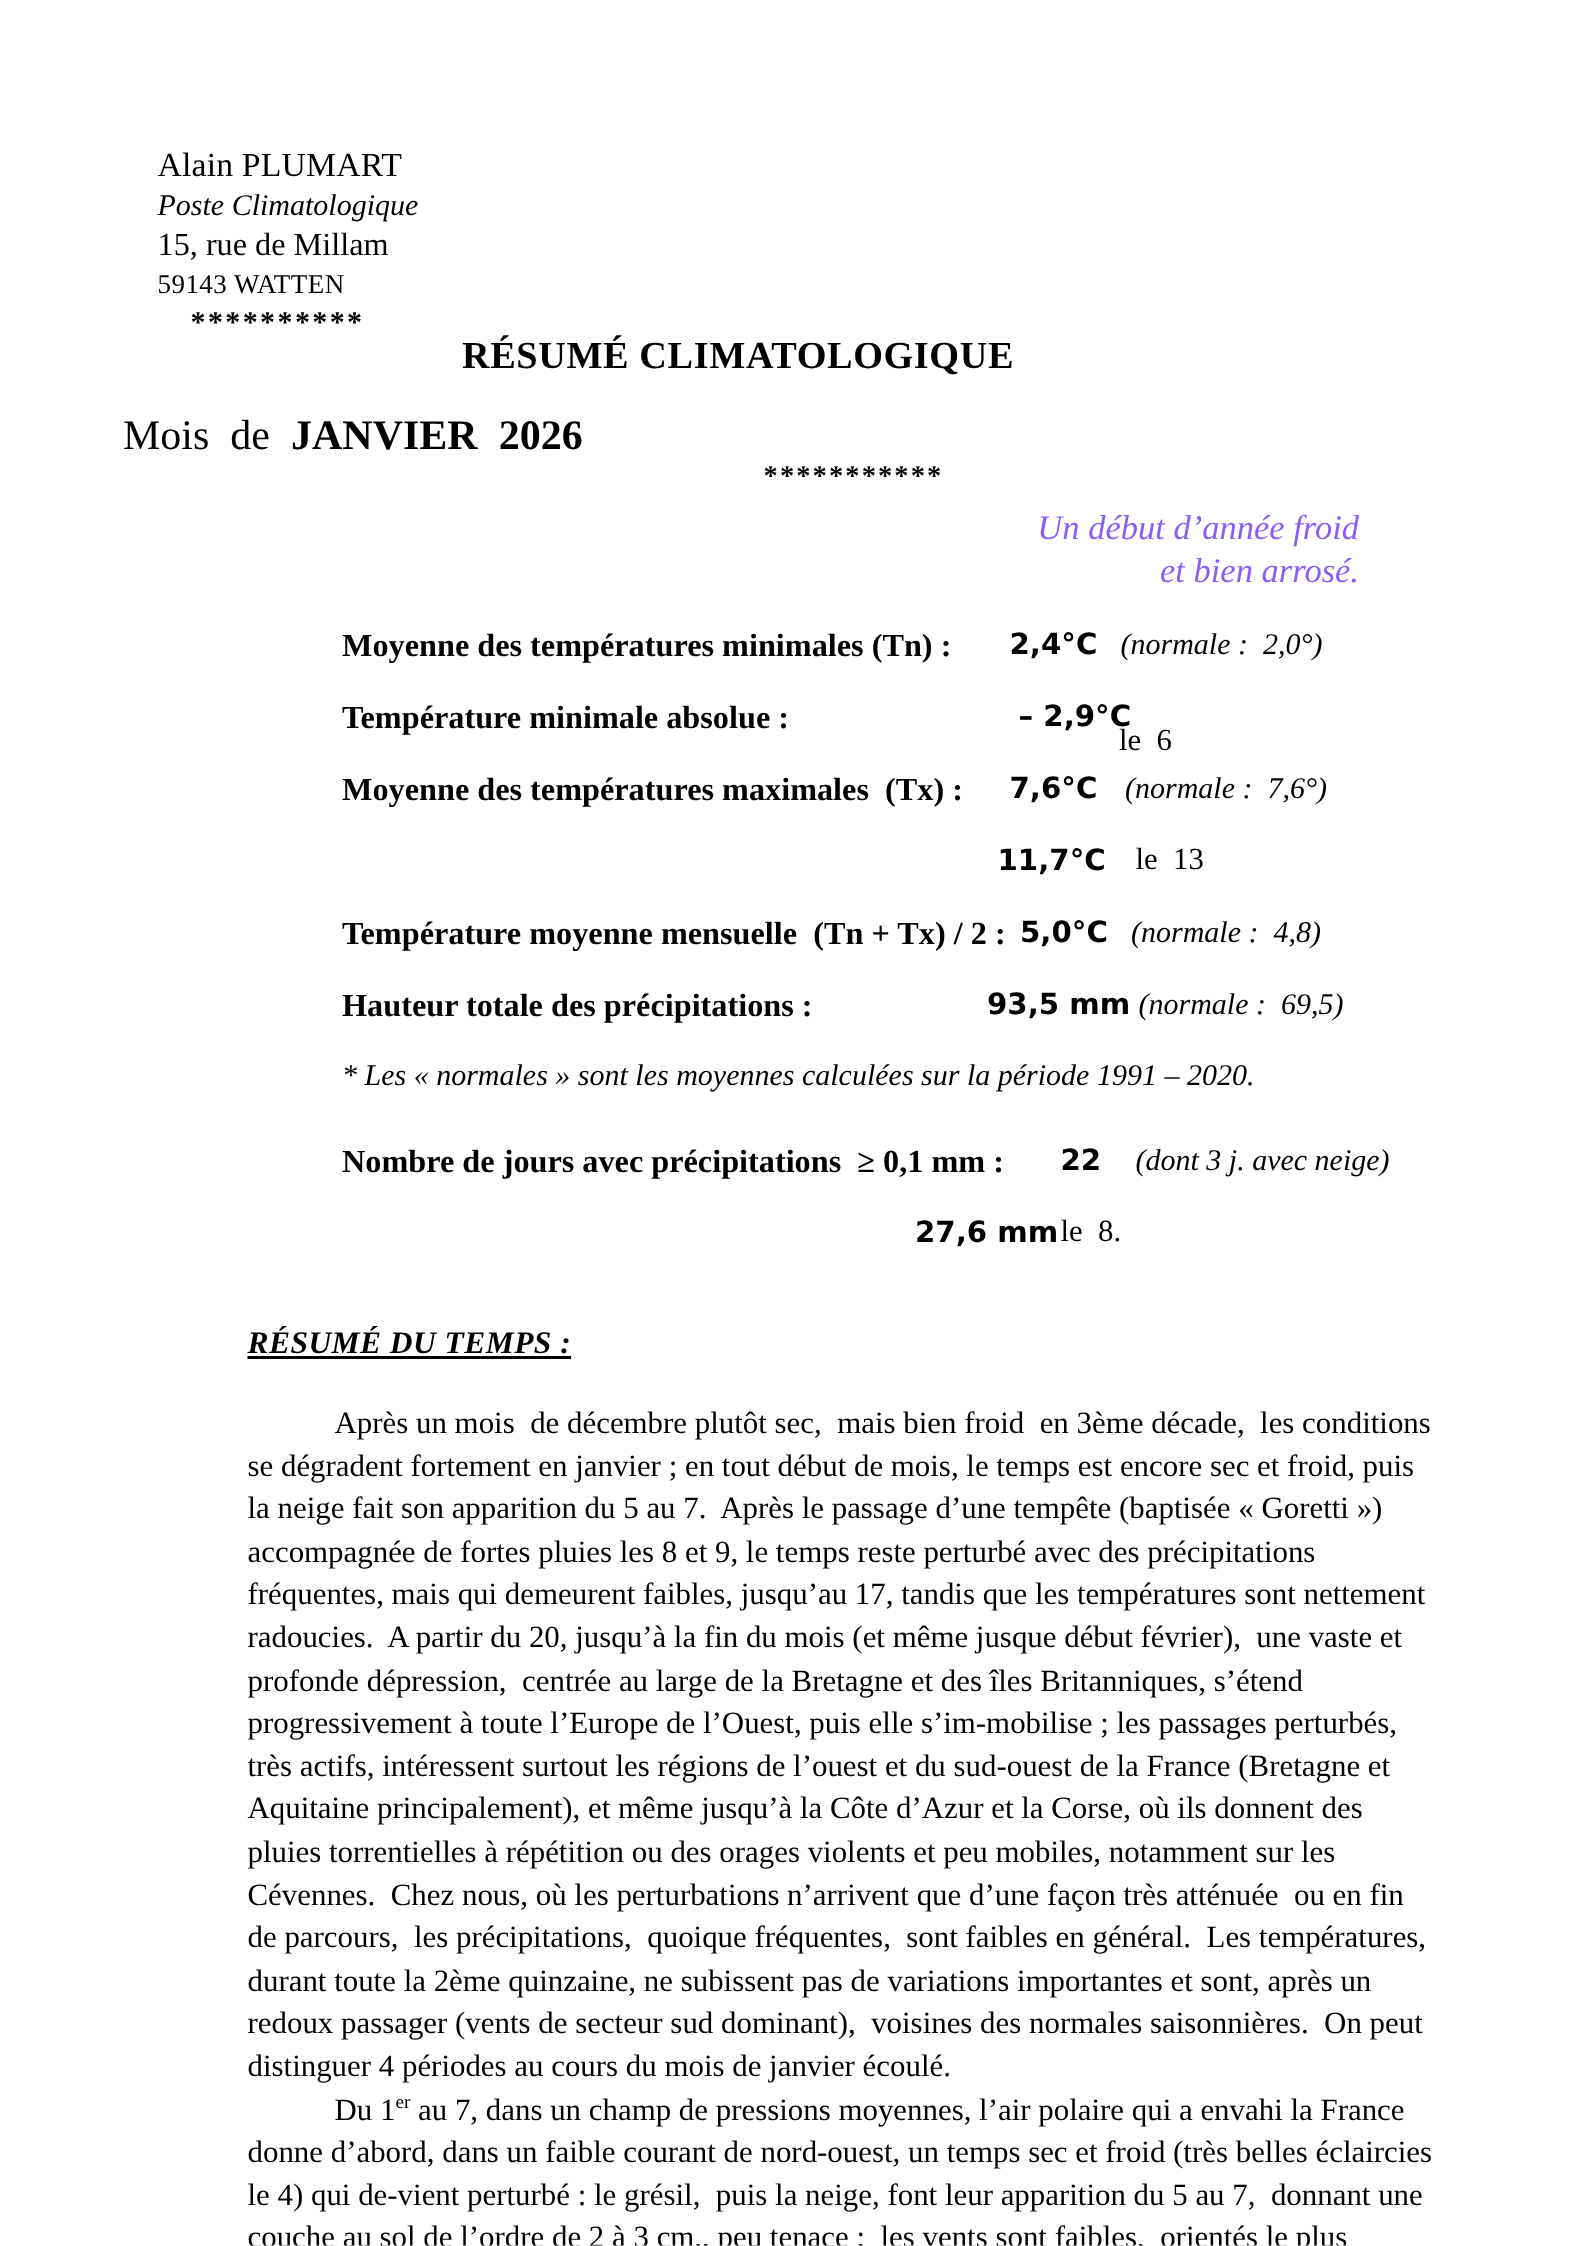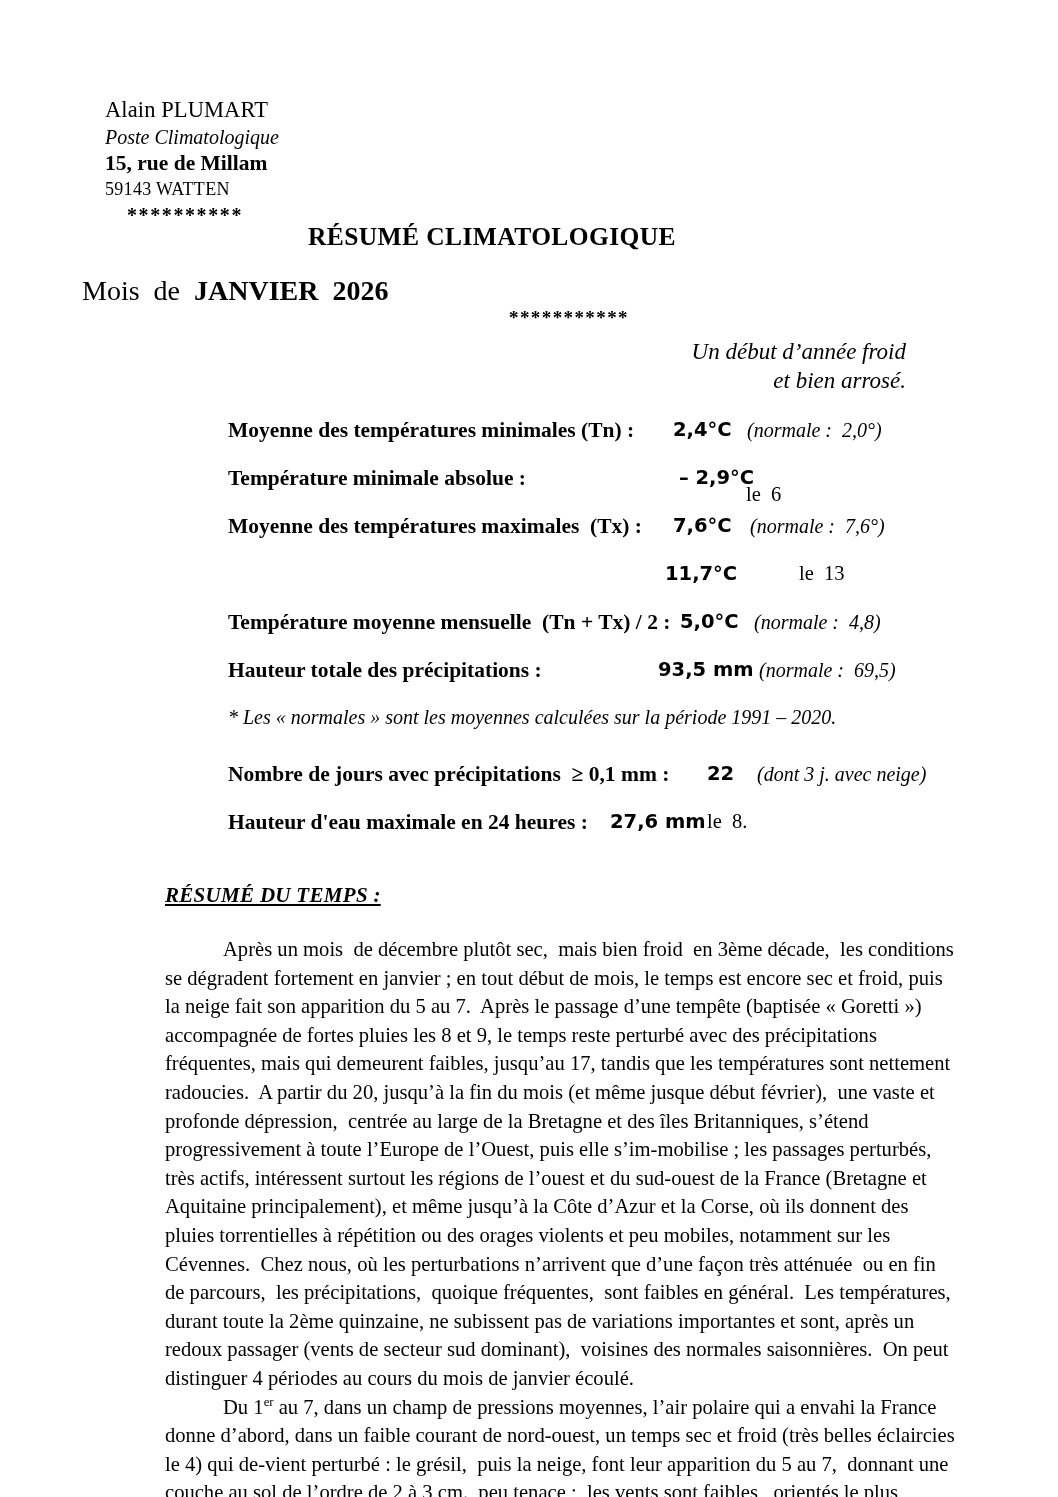--- a/index.html
+++ b/index.html
@@ -9,21 +9,21 @@
     color:#000000;
     position:relative;
     overflow:hidden;
   }
   .page { position:absolute; inset:0; }
 
   
   .letterhead { position:absolute; left:105px; top:95px; line-height:1.30; }
   .lh-name   { font-size:22.5px; letter-spacing:.1px; }
   .lh-sub    { font-size:20px; font-style:italic; }
-  .lh-street { font-size:21.5px;font-weight:bold; }
+  .lh-street { font-size:21.5px; }
   .lh-city   { font-size:18px; letter-spacing:.3px; }
   .lh-stars  { font-size:20px; font-weight:bold; letter-spacing:1.6px; padding-left:22px; }
 
   
   .title-main {
     position:absolute; left:0; top:222px; width:894px;
     text-align:center; font-size:25.5px; font-weight:bold;
     letter-spacing:.4px; padding-left:90px; box-sizing:border-box;
   }
   .title-month {
@@ -86,21 +86,21 @@
     <div class="lh-name">Alain PLUMART</div>
     <div class="lh-sub">Poste Climatologique</div>
     <div class="lh-street">15, rue de Millam</div>
     <div class="lh-city">59143  WATTEN</div>
     <div class="lh-stars">**********</div>
   </div>
 
   <div class="title-main">RÉSUMÉ  CLIMATOLOGIQUE</div>
   <div class="title-month"><span>Mois  de  </span><b>JANVIER  2026</b></div>
   <div class="title-stars">***********</div>
-  <div class="tagline" style="color: #000000;">
+  <div class="tagline" style="color: #8b5cf6;">
     <div>Un début d’année froid</div>
     <div>et bien arrosé.</div>
   </div>
 
   <div class="measures">
 
     <div class="mrow">
       <span class="m-label">Moyenne des températures minimales (Tn) :</span>
       <span class="m-value" style="left:673px;">2,4°C</span>
       <span class="m-extra" style="left:747px;">(normale :  2,0°)</span>
@@ -113,21 +113,21 @@
     </div>
 
     <div class="mrow">
       <span class="m-label">Moyenne des températures maximales  (Tx) :</span>
       <span class="m-value" style="left:673px;">7,6°C</span>
       <span class="m-extra" style="left:750px;">(normale :  7,6°)</span>
     </div>
 
     <div class="mrow">
       <span class="m-value" style="left:665px;">11,7°C</span>
-      <span class="m-after" style="left:799px;">le  13</span>
+      <span class="m-after" style="left:757px;">le  13</span>
     </div>
 
     <div class="mrow">
       <span class="m-label">Température moyenne mensuelle  (Tn + Tx) / 2 :</span>
       <span class="m-value" style="left:680px;">5,0°C</span>
       <span class="m-extra" style="left:754px;">(normale :  4,8)</span>
     </div>
 
     <div class="mrow">
       <span class="m-label">Hauteur totale des précipitations :</span>
@@ -139,21 +139,20 @@
       <span class="footnote">* Les « normales » sont les moyennes calculées sur la période 1991 – 2020.</span>
     </div>
 
     <div class="mrow">
       <span class="m-label">Nombre de jours avec précipitations  ≥ 0,1 mm :</span>
       <span class="m-value" style="left:707px;">22</span>
       <span class="m-extra" style="left:757px;">(dont 3 j. avec neige)</span>
     </div>
 
     <div class="mrow">
-      <span class="m-label">Hauteur d'eau maximale en 24 heures :</span>
       <span class="m-value" style="left:610px;">27,6 mm</span>
       <span class="m-after" style="left:707px;">le  8.</span>
     </div>
 
   </div>
 
   <div class="section-head">RÉSUMÉ DU TEMPS :</div>
   <div class="body-text">
     <p class="para">Après un mois  de décembre plutôt sec,  mais bien froid  en 3ème décade,  les conditions se dégradent fortement en janvier ; en tout début de mois, le temps est encore sec et froid, puis la neige fait son apparition du 5 au 7.  Après le passage d’une tempête (baptisée « Goretti ») accompagnée de fortes pluies les 8 et 9, le temps reste perturbé avec des précipitations fréquentes, mais qui demeurent faibles, jusqu’au 17, tandis que les températures sont nettement radoucies.  A partir du 20, jusqu’à la fin du mois (et même jusque début février),  une vaste et profonde dépression,  centrée au large de la Bretagne et des îles Britanniques, s’étend progressivement à toute l’Europe de l’Ouest, puis elle s’im-mobilise ; les passages perturbés, très actifs, intéressent surtout les régions de l’ouest et du sud-ouest de la France (Bretagne et Aquitaine principalement), et même jusqu’à la Côte d’Azur et la Corse, où ils donnent des pluies torrentielles à répétition ou des orages violents et peu mobiles, notamment sur les Cévennes.  Chez nous, où les perturbations n’arrivent que d’une façon très atténuée  ou en fin de parcours,  les précipitations,  quoique fréquentes,  sont faibles en général.  Les températures,  durant toute la 2ème quinzaine, ne subissent pas de variations importantes et sont, après un redoux passager (vents de secteur sud dominant),  voisines des normales saisonnières.  On peut distinguer 4 périodes au cours du mois de janvier écoulé.</p>
     <p class="para"><span>Du 1</span><sup>er</sup><span> au 7, dans un champ de pressions moyennes, l’air polaire qui a envahi la France donne d’abord, dans un faible courant de nord-ouest, un temps sec et froid (très belles éclaircies le 4) qui de-vient perturbé : le grésil,  puis la neige, font leur apparition du 5 au 7,  donnant une couche au sol de l’ordre de 2 à 3 cm., peu tenace ;  les vents sont faibles,  orientés le plus souvent entre ouest et nord.</span></p>

